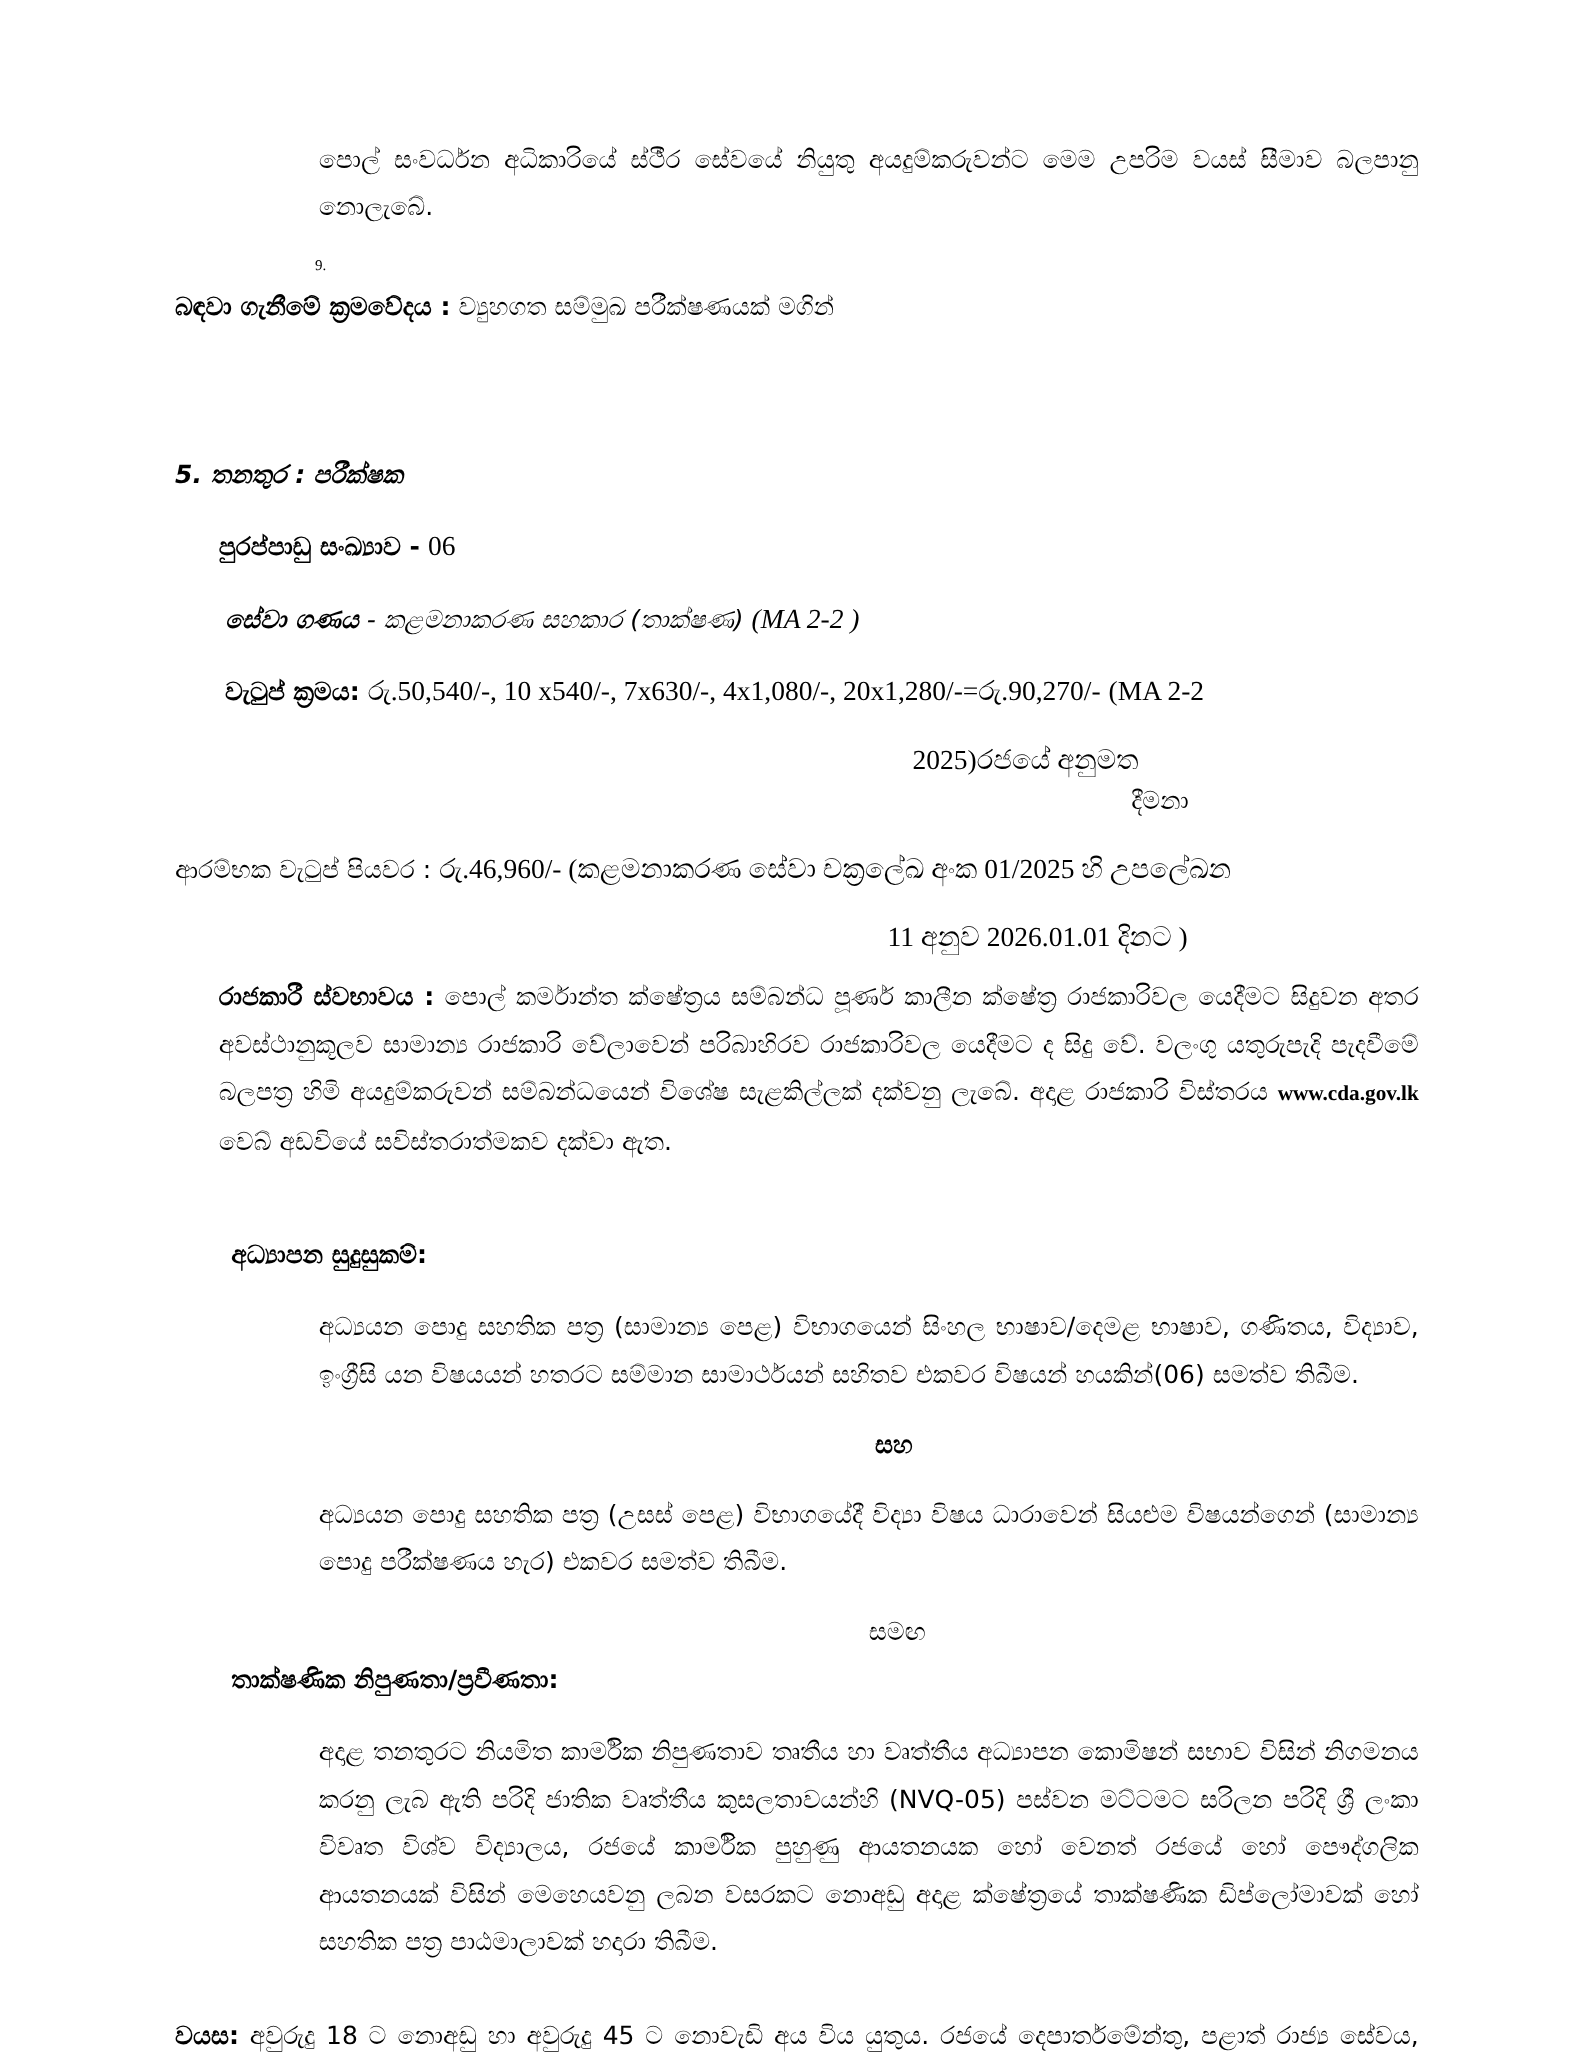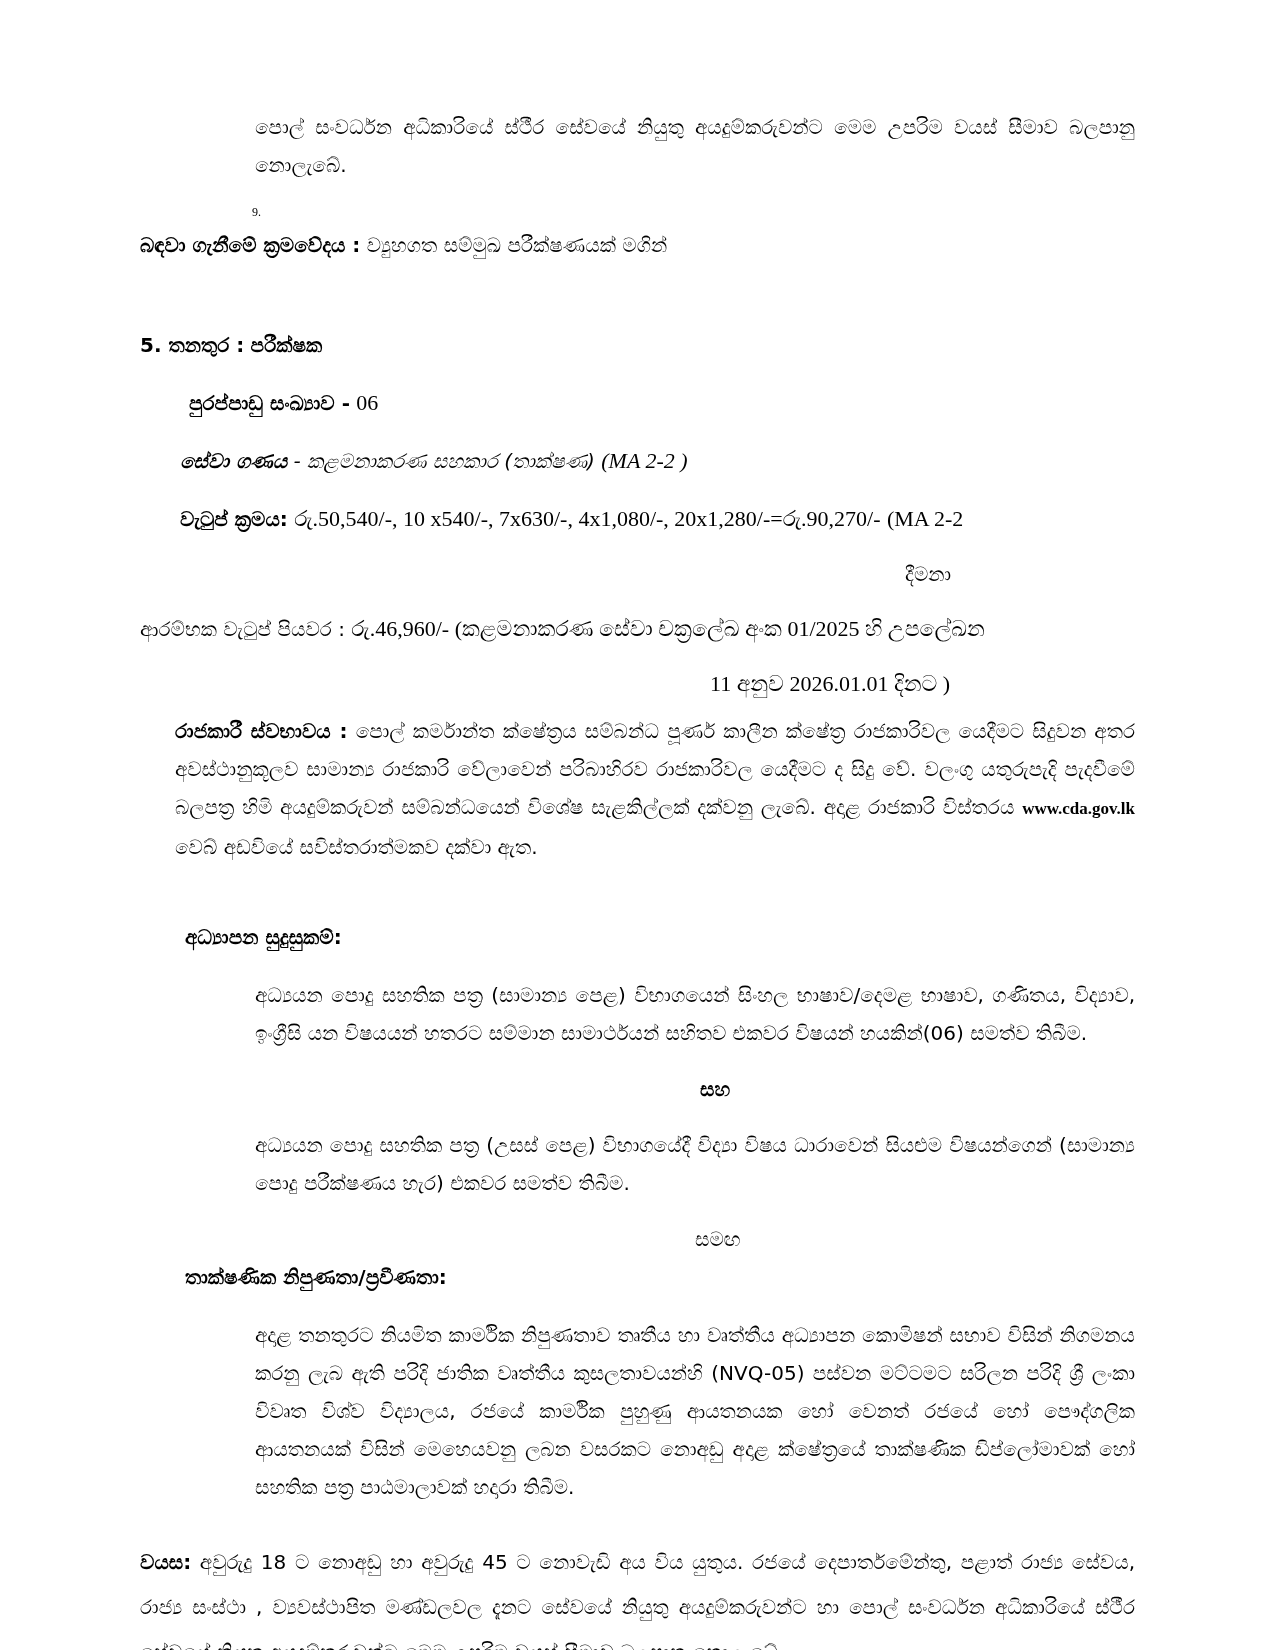--- a/index.html
+++ b/index.html
@@ -31,22 +31,22 @@
   .www { font-family: "Liberation Serif", serif; font-weight: bold; font-size: 17px; }
 
   .intro-para { margin-left: 115px; }
   .footnote {
     margin-left: 112px;
     font-family: "Liberation Serif", serif;
     font-size: 12px;
     line-height: 16px;
   }
   .recruitment { margin-top: 6px; }
-  .section5 { margin-top: 62px; }
-  .vacancies { margin-top: 10px; margin-left: 49px; }
+  .section5 { margin-top: 96px; font-style: italic; }
+  .vacancies { margin-top: 10px; margin-left: 35px; }
   .service   { margin-top: 8px;  margin-left: 40px; font-style: italic; }
   .salary    { margin-top: 8px;  margin-left: 40px; }
   .salary .sub { line-height: 32px; }
   .salary-approval { padding-left: 550px; }
   .salary-allowance { padding-left: 725px; }
   .initial   { margin-top: 0; }
   .initial .sub { line-height: 32px; padding-left: 570px; }
   .duty      { margin-top: 12px; margin-left: 35px; }
   .edu-heading { margin-top: 52px; margin-left: 45px; }
   .edu-para1 { margin-top: 16px; margin-left: 115px; }
@@ -89,20 +89,23 @@
       <span>- කළමනාකරණ සහකාර (තාක්ෂණ)</span>
       <span class="lt">(MA 2-2 )</span>
     </p>
 
     <div class="salary">
       <p class="line">
         <span class="b">වැටුප් ක්‍රමය:</span>
         <span class="lt">රු.50,540/-, 10 x540/-, 7x630/-, 4x1,080/-, 20x1,280/-=රු.90,270/-</span>
         <span class="lt">(MA 2-2</span>
       </p>
+      <div class="line sub salary-approval">
+        <span class="lt">2025)රජයේ අනුමත</span>
+      </div>
       <div class="line sub salary-allowance">
         <span>දීමනා</span>
       </div>
     </div>
 
     <div class="initial">
       <p class="line">
         <span>ආරම්භක වැටුප් පියවර :</span>
         <span class="lt">රු.46,960/- (කළමනාකරණ සේවා චක්‍රලේඛ අංක 01/2025 හි උපලේඛන</span>
       </p>

